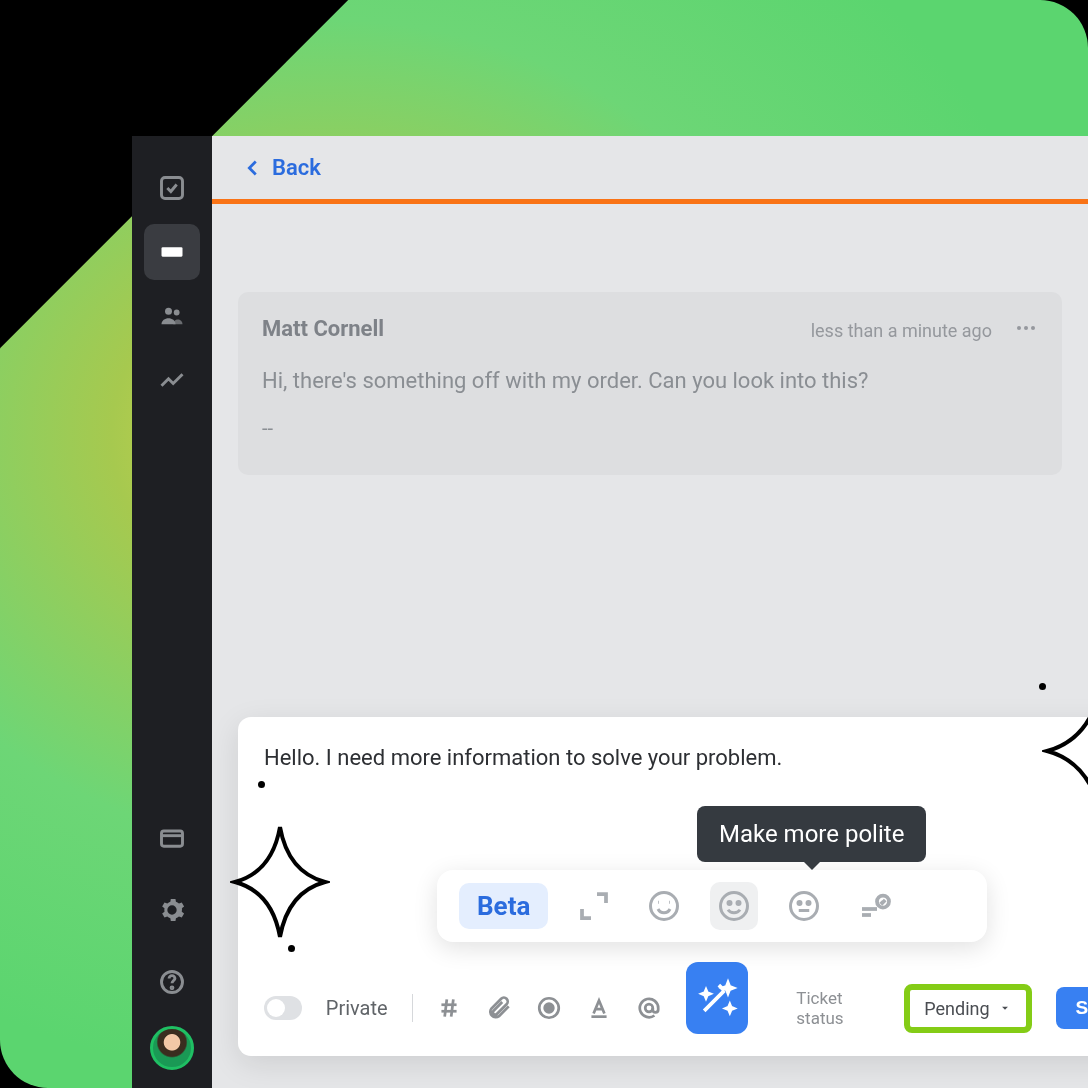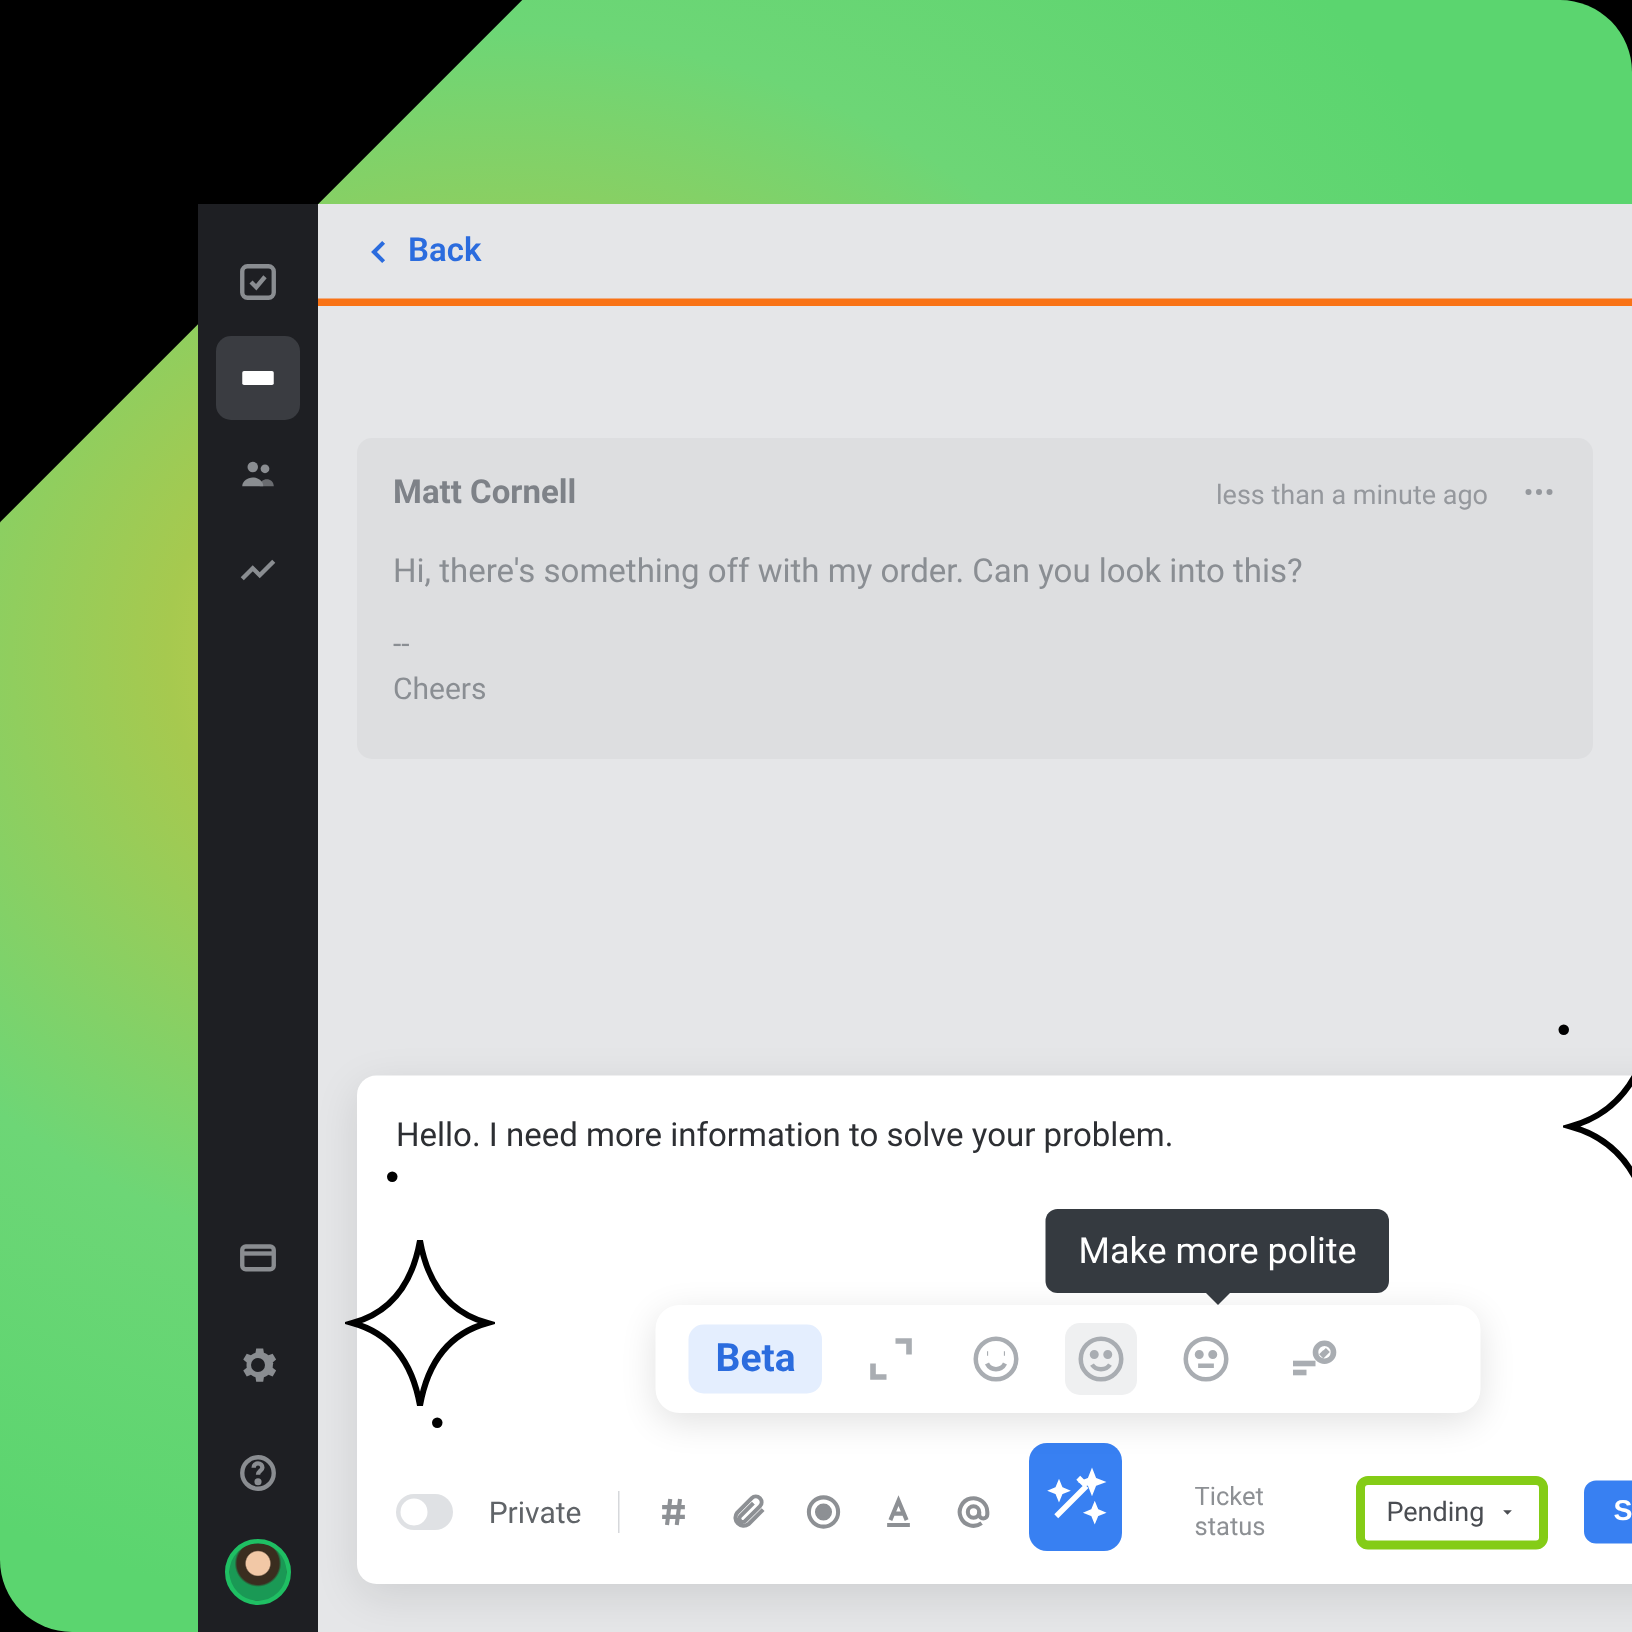--- a/index.html
+++ b/index.html
@@ -372,21 +372,20 @@
           <svg viewBox="0 0 24 24" fill="currentColor">
               <circle cx="5" cy="12" r="2"></circle>
               <circle cx="12" cy="12" r="2"></circle>
               <circle cx="19" cy="12" r="2"></circle>
             </svg>
         </span>
       </span>
     </div>
     <div class="msg-text">Hi, there's something off with my order. Can you look into this?</div>
     <div class="msg-sig">--</div>
-    <div class="msg-sig">Cheers</div>
   </div>
 
   <div class="compose">
     <div class="compose-text">Hello. I need more information to solve your problem.</div>
 
     <div class="sparkle s1">
       <svg viewBox="0 0 100 130" fill="none" stroke="#000" stroke-width="4">
           <path d="M50 10 Q58 55 95 65 Q58 75 50 120 Q42 75 5 65 Q42 55 50 10 Z"></path>
         </svg>
     </div>

